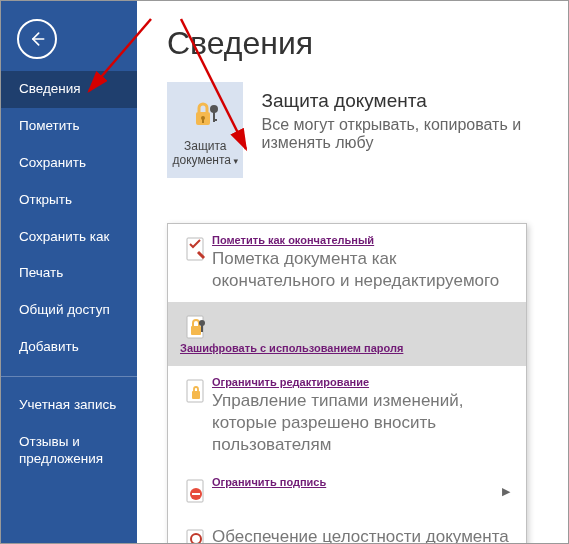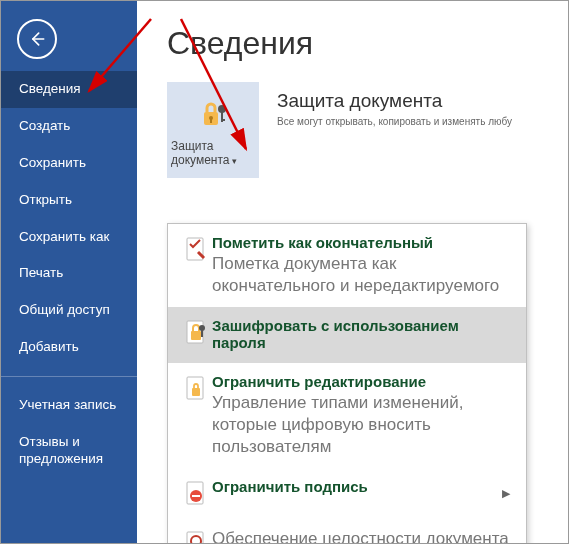--- a/index.html
+++ b/index.html
@@ -6,47 +6,47 @@
   body { font-family: "Segoe UI", Arial, sans-serif; font-size: 13px; color: #333; background: #fff; width: 569px; height: 544px; overflow: hidden; border: 1px solid #999; position: relative; }
   .sidebar { position: absolute; left: 0; top: 0; width: 136px; height: 544px; background: #2b579a; color: #fff; }
   .back-btn { width: 40px; height: 40px; border: 2px solid #fff; border-radius: 50%; margin: 18px 0 12px 16px; display: flex; align-items: center; justify-content: center; cursor: pointer; }
   .back-btn svg { width: 20px; height: 20px; }
   .nav-item { padding: 10px 18px; font-size: 13.5px; cursor: pointer; line-height: 1.25; }
   .nav-item.selected { background: #1f3f6e; }
   .nav-sep { border-top: 1px solid rgba(255,255,255,0.28); margin: 10px 0; }
   .main { position: absolute; left: 136px; top: 0; right: 0; height: 544px; background: #fff; }
   .page-title { font-size: 32px; font-weight: 300; color: #333; padding: 24px 0 20px 30px; }
   .protect-row { display: flex; align-items: flex-start; padding-left: 30px; }
-  .protect-btn { width: 92px; background: #d9e2f0; padding: 12px 4px 10px; text-align: left; cursor: pointer; font-size: 12px; color: #444; line-height: 1.15; }
+  .protect-btn { width: 92px; background: #d9e2f0; padding: 12px 4px 10px; text-align: center; cursor: pointer; font-size: 12px; color: #444; line-height: 1.15; }
   .protect-btn .iconwrap { width: 100%; height: 40px; display: flex; align-items: center; justify-content: center; margin-bottom: 6px; }
   .protect-info { padding: 8px 0 0 18px; }
   .protect-info .h { font-size: 19px; color: #333; margin-bottom: 4px; }
-  .protect-info .d { font-size: 10px; color: #666; }
+  .protect-info .d { font-size: 16px; color: #666; }
   .dropdown { position: absolute; left: 30px; top: 222px; width: 360px; background: #fff; border: 1px solid #c0c0c0; box-shadow: 2px 2px 6px rgba(0,0,0,0.18); }
   .dd-item { display: flex; padding: 10px 12px; cursor: pointer; border-bottom: 0; }
-  .dd-item.hover { background: #d9d9d9; }
+  .dd-item.hover { background: #d9d9d9; flex-direction: column; }
   .dd-icon { width: 32px; flex-shrink: 0; display: flex; align-items: flex-start; justify-content: center; padding-top: 2px; }
   .dd-text { flex: 1; }
-  .dd-text .t { font-size: 15px; color: #14532d; font-weight: 600; margin-bottom: 2px; }
+  .dd-text .t { font-size: 11px; color: #701a75; text-decoration: underline; font-weight: 600; margin-bottom: 2px; }
   .dd-text .s { font-size: 17px; color: #777; line-height: 1.3; }
   .dd-item .arrow { width: 12px; display: flex; align-items: center; color: #666; font-size: 11px; }
   .arrow-overlay { position: absolute; pointer-events: none; }
 </style>
 </head>
 <body>
 
 <div class="sidebar">
   <div class="back-btn">
     <svg viewBox="0 0 24 24">
         <path d="M14 5l-7 7 7 7" stroke="#fff" stroke-width="2" fill="none" stroke-linecap="round" stroke-linejoin="round"></path>
         <line x1="7" y1="12" x2="20" y2="12" stroke="#fff" stroke-width="2" stroke-linecap="round"></line>
       </svg>
   </div>
   <div class="nav-item selected"><span>Сведения</span></div>
-  <div class="nav-item"><span>Создать</span></div>
+  <div class="nav-item"><span>Пометить</span></div>
   <div class="nav-item"><span>Сохранить</span></div>
   <div class="nav-item"><span>Открыть</span></div>
   <div class="nav-item"><span>Сохранить как</span></div>
   <div class="nav-item"><span>Печать</span></div>
   <div class="nav-item"><span>Общий доступ</span></div>
   <div class="nav-item"><span>Добавить</span></div>
   <div class="nav-sep"></div>
   <div class="nav-item"><span>Учетная запись</span></div>
   <div class="nav-item"><span>Отзывы и предложения</span></div>
 </div>
@@ -105,21 +105,21 @@
     <div class="dd-item">
       <div class="dd-icon">
         <svg width="24" height="28" viewBox="0 0 24 28">
             <rect x="3" y="2" width="16" height="22" rx="1" fill="#fff" stroke="#bbb"></rect>
             <rect x="8" y="13" width="8" height="8" rx="1" fill="#f5b84d"></rect>
             <path d="M10 13v-2a2 2 0 0 1 4 0v2" stroke="#f5b84d" stroke-width="1.8" fill="none"></path>
           </svg>
       </div>
       <div class="dd-text">
         <div class="t">Ограничить редактирование</div>
-        <div class="s">Управление типами изменений, которые цифровую вносить пользователям</div>
+        <div class="s">Управление типами изменений, которые разрешено вносить пользователям</div>
       </div>
     </div>
     <div class="dd-item">
       <div class="dd-icon">
         <svg width="24" height="28" viewBox="0 0 24 28">
             <rect x="3" y="2" width="16" height="22" rx="1" fill="#fff" stroke="#bbb"></rect>
             <circle cx="12" cy="16" r="6" fill="#e74c3c"></circle>
             <rect x="8" y="15" width="8" height="2" fill="#fff"></rect>
           </svg>
       </div>

